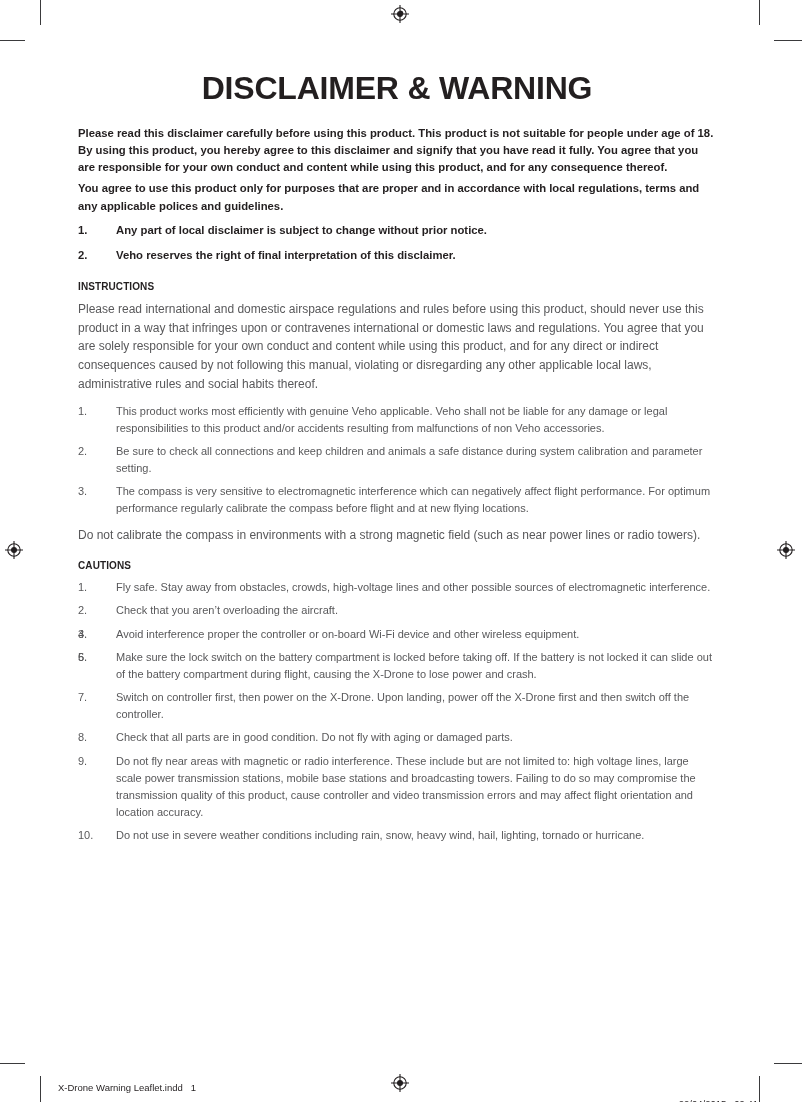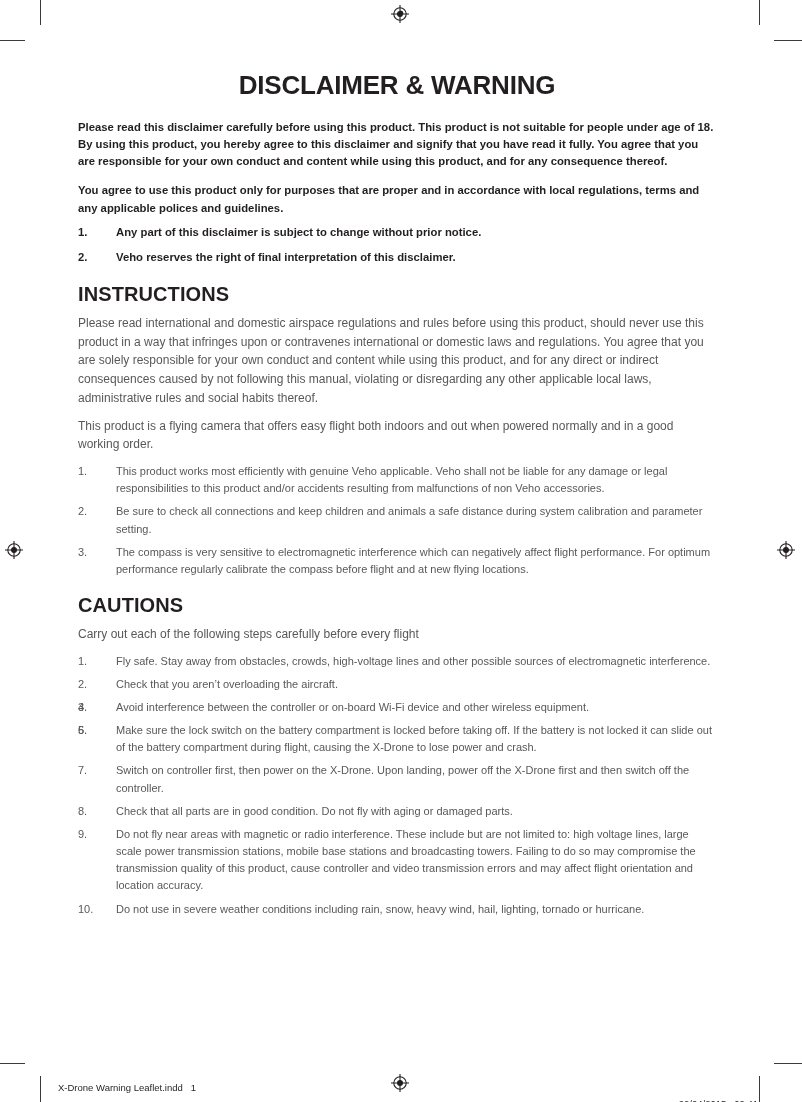--- a/index.html
+++ b/index.html
@@ -38,45 +38,45 @@
     height: 1102px;
   }
   .content {
     position: absolute;
     left: 78px;
     top: 70px;
     width: 638px;
   }
 
   h1.doc-title {
-    font-size: 26px;
+    font-size: 32px;
     font-weight: bold;
     text-align: center;
     color: #231f20;
     margin: 0 0 18px 0;
     letter-spacing: -0.2px;
     font-family: "Liberation Sans", sans-serif;
   }
 
   h2.section-head {
-    font-size: 20px;
+    font-size: 10px;
     font-weight: bold;
     color: #231f20;
     margin: 16px 0 8px 0;
     letter-spacing: 0.1px;
   }
 
   p.lead {
     font-size: 11.3px;
     font-weight: bold;
     color: #231f20;
     line-height: 1.52;
     margin: 0 0 7px 0;
   }
-  p.lead.tight { margin-bottom: 12px; }
+  p.lead.tight { margin-bottom: 4px; }
 
   p.body {
     font-size: 12px;
     line-height: 1.56;
     margin: 0 0 9px 0;
     color: #58585a;
   }
 
   ol.num-list {
     list-style: none;
@@ -183,61 +183,60 @@
 
   <div class="content">
 
     <h1 class="doc-title">DISCLAIMER &amp; WARNING</h1>
 
     <p class="lead tight">Please read this disclaimer carefully before using this product. This product is not suitable for people under age of 18. By using this product, you hereby agree to this disclaimer and signify that you have read it fully. You agree that you are responsible for your own conduct and content while using this product, and for any consequence thereof.</p>
     <p class="lead">You agree to use this product only for purposes that are proper and in accordance with local regulations, terms and any applicable polices and guidelines.</p>
 
     <ol class="num-list bold">
       <li>
-        <span class="num">1.</span><span>Any part of this disclaimer is subject to change without prior notice.</span>
+        <span class="num">1.</span><span>Any part of local disclaimer is subject to change without prior notice.</span>
       </li>
       <li>
         <span class="num">2.</span><span>Veho reserves the right of final interpretation of this disclaimer.</span>
       </li>
     </ol>
 
     <h2 class="section-head">INSTRUCTIONS</h2>
 
     <p class="body">Please read international and domestic airspace regulations and rules before using this product, should never use this product in a way that infringes upon or contravenes international or domestic laws and regulations. You agree that you are solely responsible for your own conduct and content while using this product, and for any direct or indirect consequences caused by not following this manual, violating or disregarding any other applicable local laws, administrative rules and social habits thereof.</p>
-    <p class="body">This product is a flying camera that offers easy flight both indoors and out when powered normally and in a good working order.</p>
 
     <ol class="num-list">
       <li>
         <span class="num">1.</span><span>This product works most efficiently with genuine Veho applicable. Veho shall not be liable for any damage or legal responsibilities to this product and/or accidents resulting from malfunctions of non Veho accessories.</span>
       </li>
       <li>
         <span class="num">2.</span><span>Be sure to check all connections and keep children and animals a safe distance during system calibration and parameter setting.</span>
       </li>
       <li>
         <span class="num">3.</span><span>The compass is very sensitive to electromagnetic interference which can negatively affect flight performance. For optimum performance regularly calibrate the compass before flight and at new flying locations.</span>
       </li>
     </ol>
 
+    <p class="body">Do not calibrate the compass in environments with a strong magnetic field (such as near power lines or radio towers).</p>
 
     <h2 class="section-head">CAUTIONS</h2>
 
-    <p class="body">Carry out each of the following steps carefully before every flight</p>
 
     <ol class="num-list">
       <li>
         <span class="num">1.</span><span>Fly safe. Stay away from obstacles, crowds, high-voltage lines and other possible sources of electromagnetic interference.</span>
       </li>
       <li>
         <span class="num">2.</span><span>Check that you aren’t overloading the aircraft.</span>
       </li>
       <li>
         <span class="num">3.</span>
       </li>
       <li>
-        <span class="num">4.</span><span>Avoid interference between the controller or on-board Wi-Fi device and other wireless equipment.</span>
+        <span class="num">4.</span><span>Avoid interference proper the controller or on-board Wi-Fi device and other wireless equipment.</span>
       </li>
       <li>
         <span class="num">5.</span>
       </li>
       <li>
         <span class="num">6.</span><span>Make sure the lock switch on the battery compartment is locked before taking off. If the battery is not locked it can slide out of the battery compartment during flight, causing the X-Drone to lose power and crash.</span>
       </li>
       <li>
         <span class="num">7.</span><span>Switch on controller first, then power on the X-Drone. Upon landing, power off the X-Drone first and then switch off the controller.</span>
       </li>

